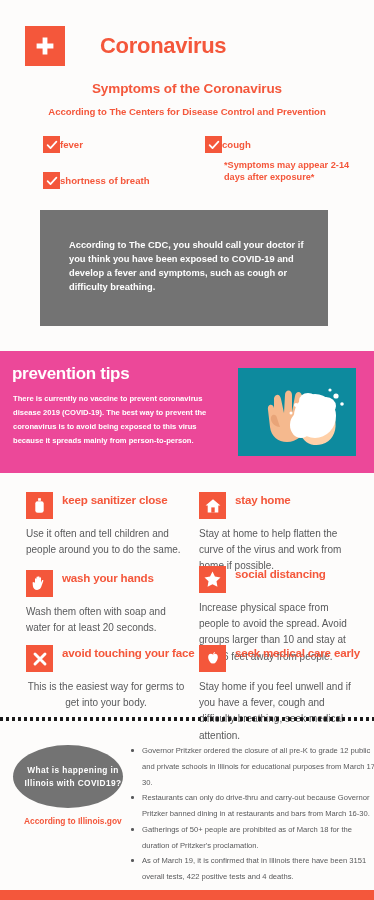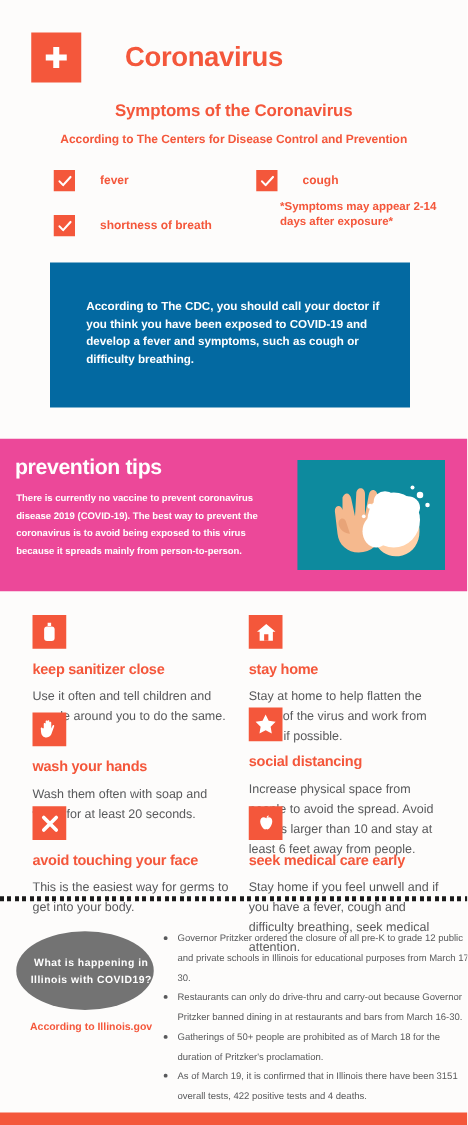--- a/index.html
+++ b/index.html
@@ -67,21 +67,21 @@
     font-size: 9.6px;
     font-weight: bold;
     letter-spacing: -0.05px;
   }
 
   
   .check-item {
     position: absolute;
     display: flex;
     align-items: center;
-    gap: 20px;
+    gap: 0;
     text-align: center;
   }
   .check-box {
     width: 17px;
     height: 17px;
     background: #f4573b;
     flex: 0 0 auto;
     display: flex;
     align-items: center;
     justify-content: center;
@@ -108,21 +108,21 @@
     width: 140px;
   }
 
   
   .cdc-box {
     position: absolute;
     left: 40px;
     top: 210px;
     width: 288px;
     height: 116px;
-    background: #0369a1;
+    background: #737373;
   }
   .cdc-text {
     position: absolute;
     left: 29px;
     top: 28px;
     width: 238px;
     color: #ffffff;
     font-size: 9.3px;
     font-weight: bold;
     line-height: 1.52;
@@ -169,21 +169,20 @@
 
   
   .tip {
     position: absolute;
     width: 170px;
   }
   .tip-head {
     display: flex;
     align-items: flex-start;
     gap: 9px;
-    flex-direction: column;
   }
   .tip-icon {
     width: 27px;
     height: 27px;
     background: #f4573b;
     flex: 0 0 auto;
     display: flex;
     align-items: center;
     justify-content: center;
   }
@@ -200,21 +199,21 @@
     margin-top: 7px;
     color: #58595b;
     font-size: 10px;
     line-height: 1.62;
     width: 160px;
   }
   .tip-a { left: 26px;  top: 492px; }
   .tip-b { left: 199px; top: 492px; }
   .tip-c { left: 26px;  top: 570px; }
   .tip-d { left: 199px; top: 566px; }
-  .tip-e { left: 26px;  top: 645px; }
+  .tip-e { left: 26px;  top: 645px; text-align: center; }
   .tip-f { left: 199px; top: 645px; }
 
   
   .dot-divider {
     position: absolute;
     left: 0;
     top: 717px;
     width: 374px;
     height: 4px;
     background-image: repeating-linear-gradient(

